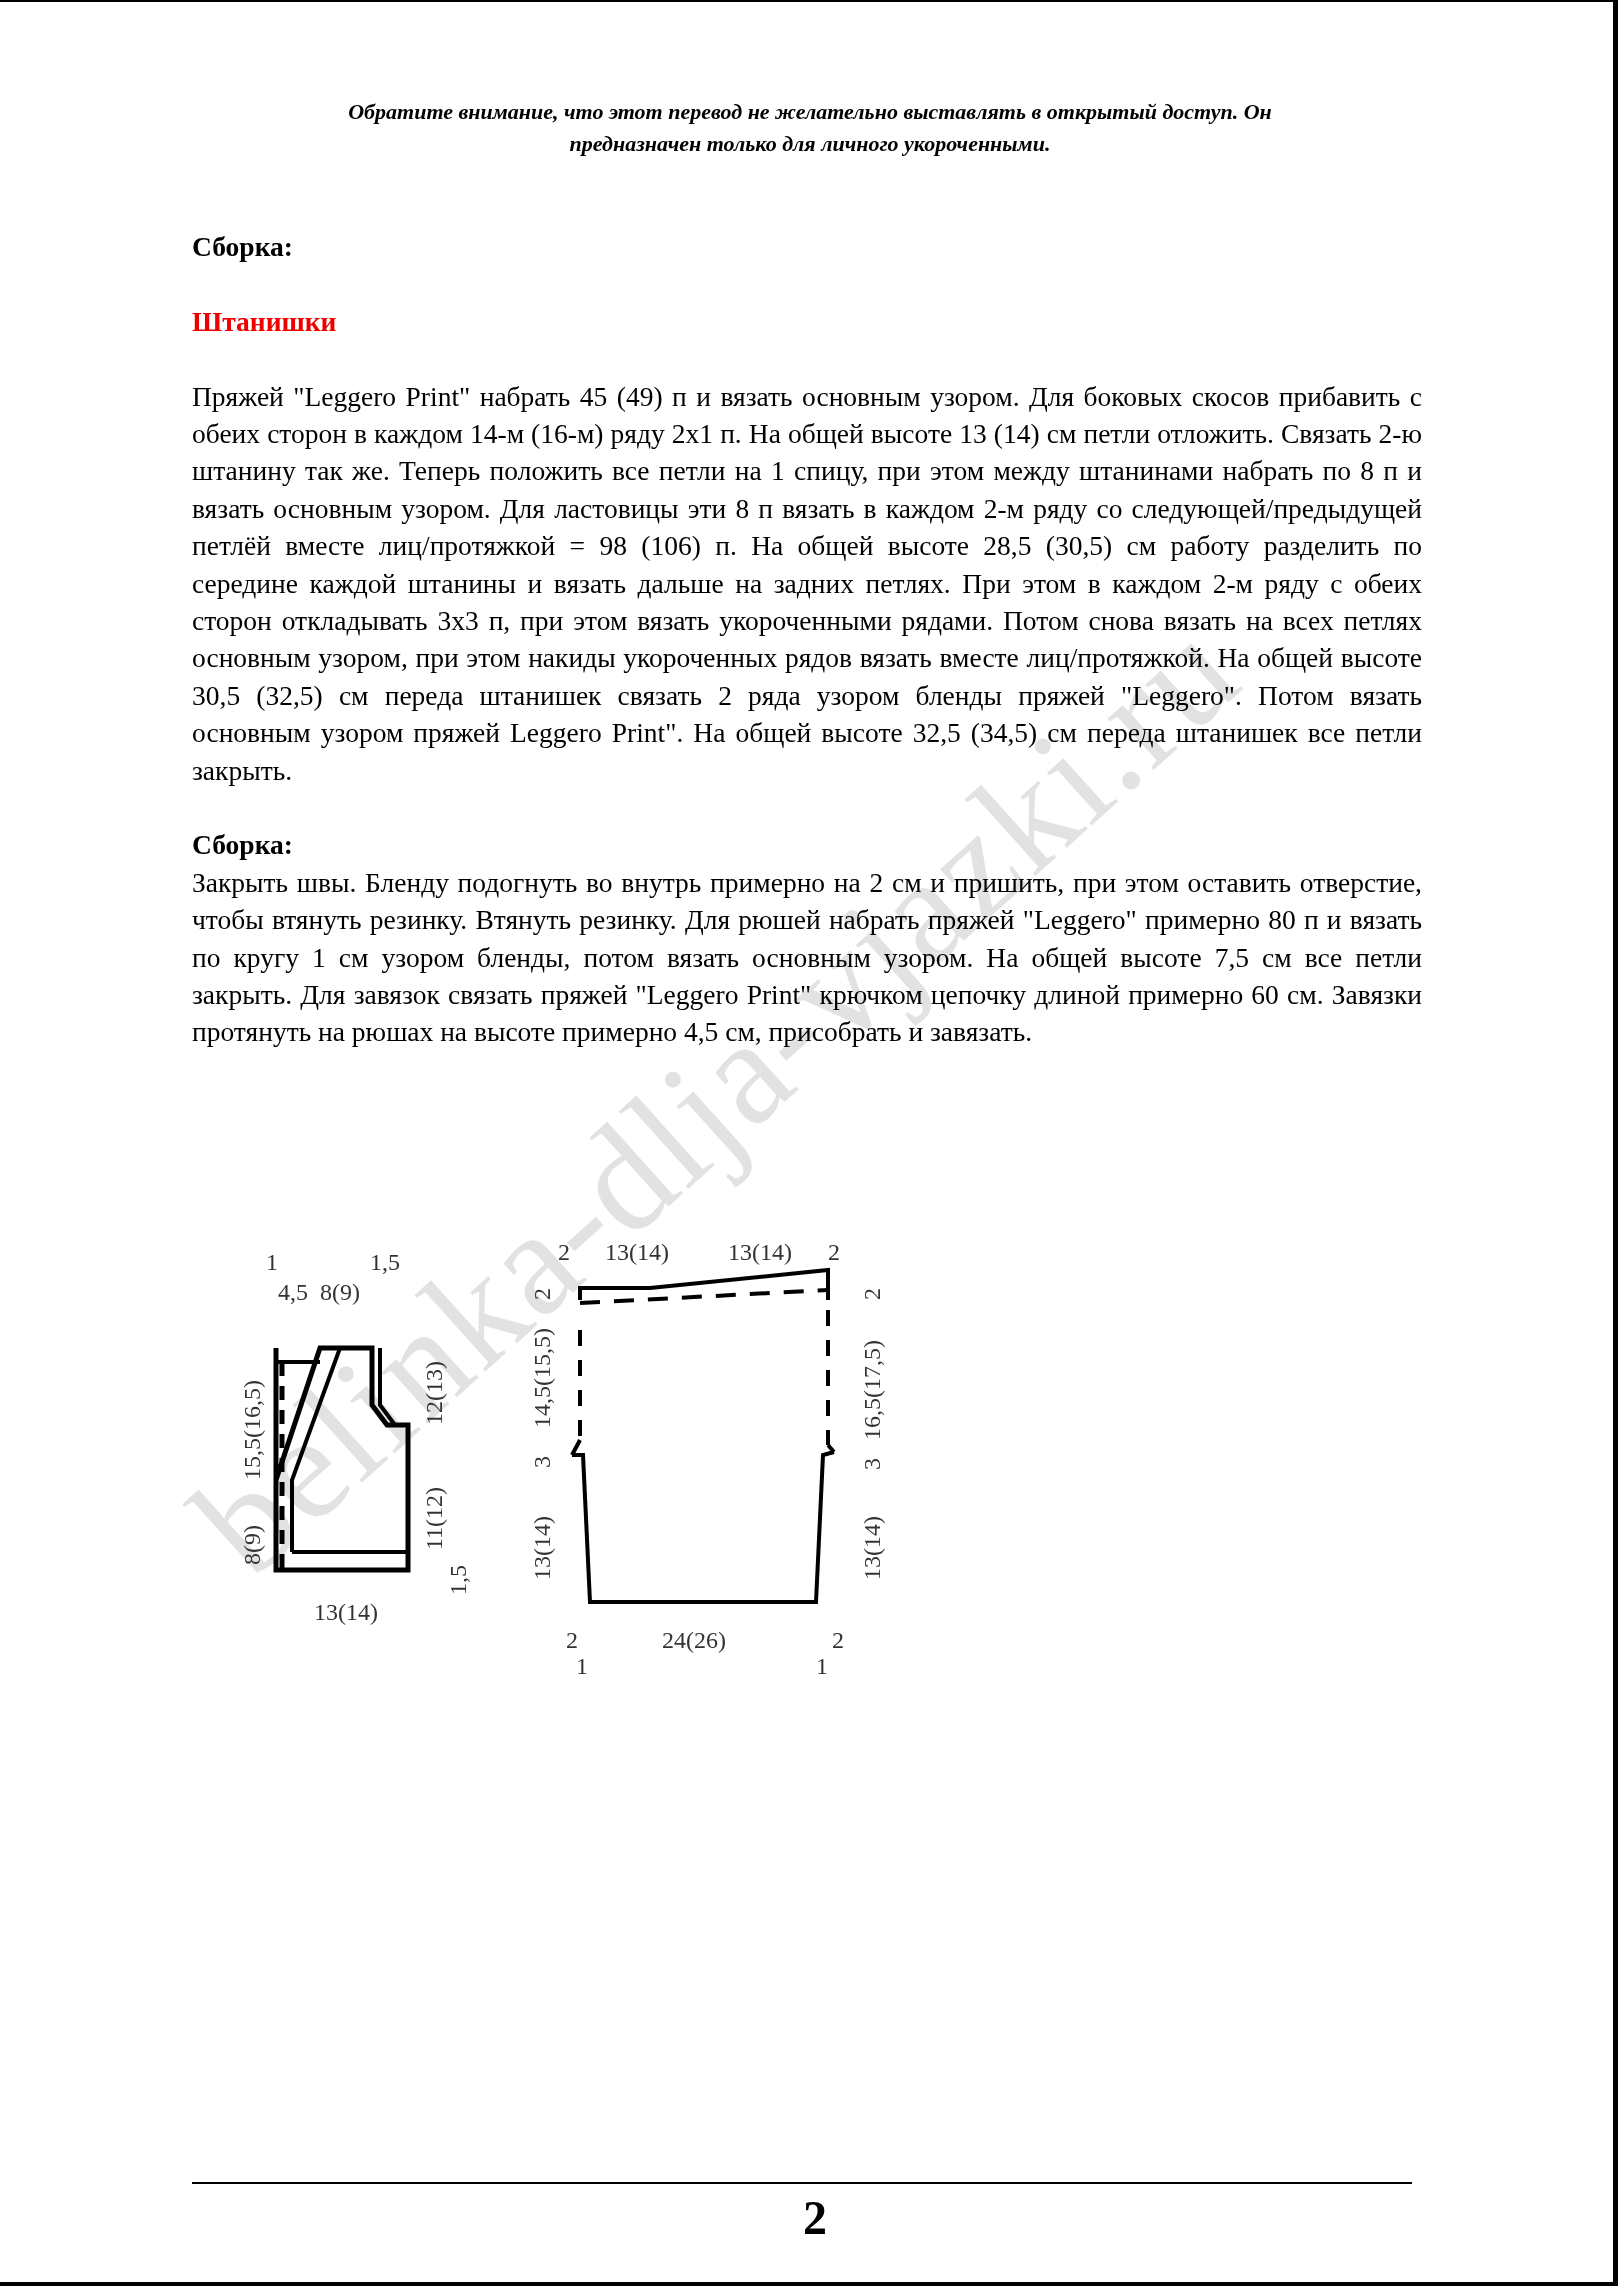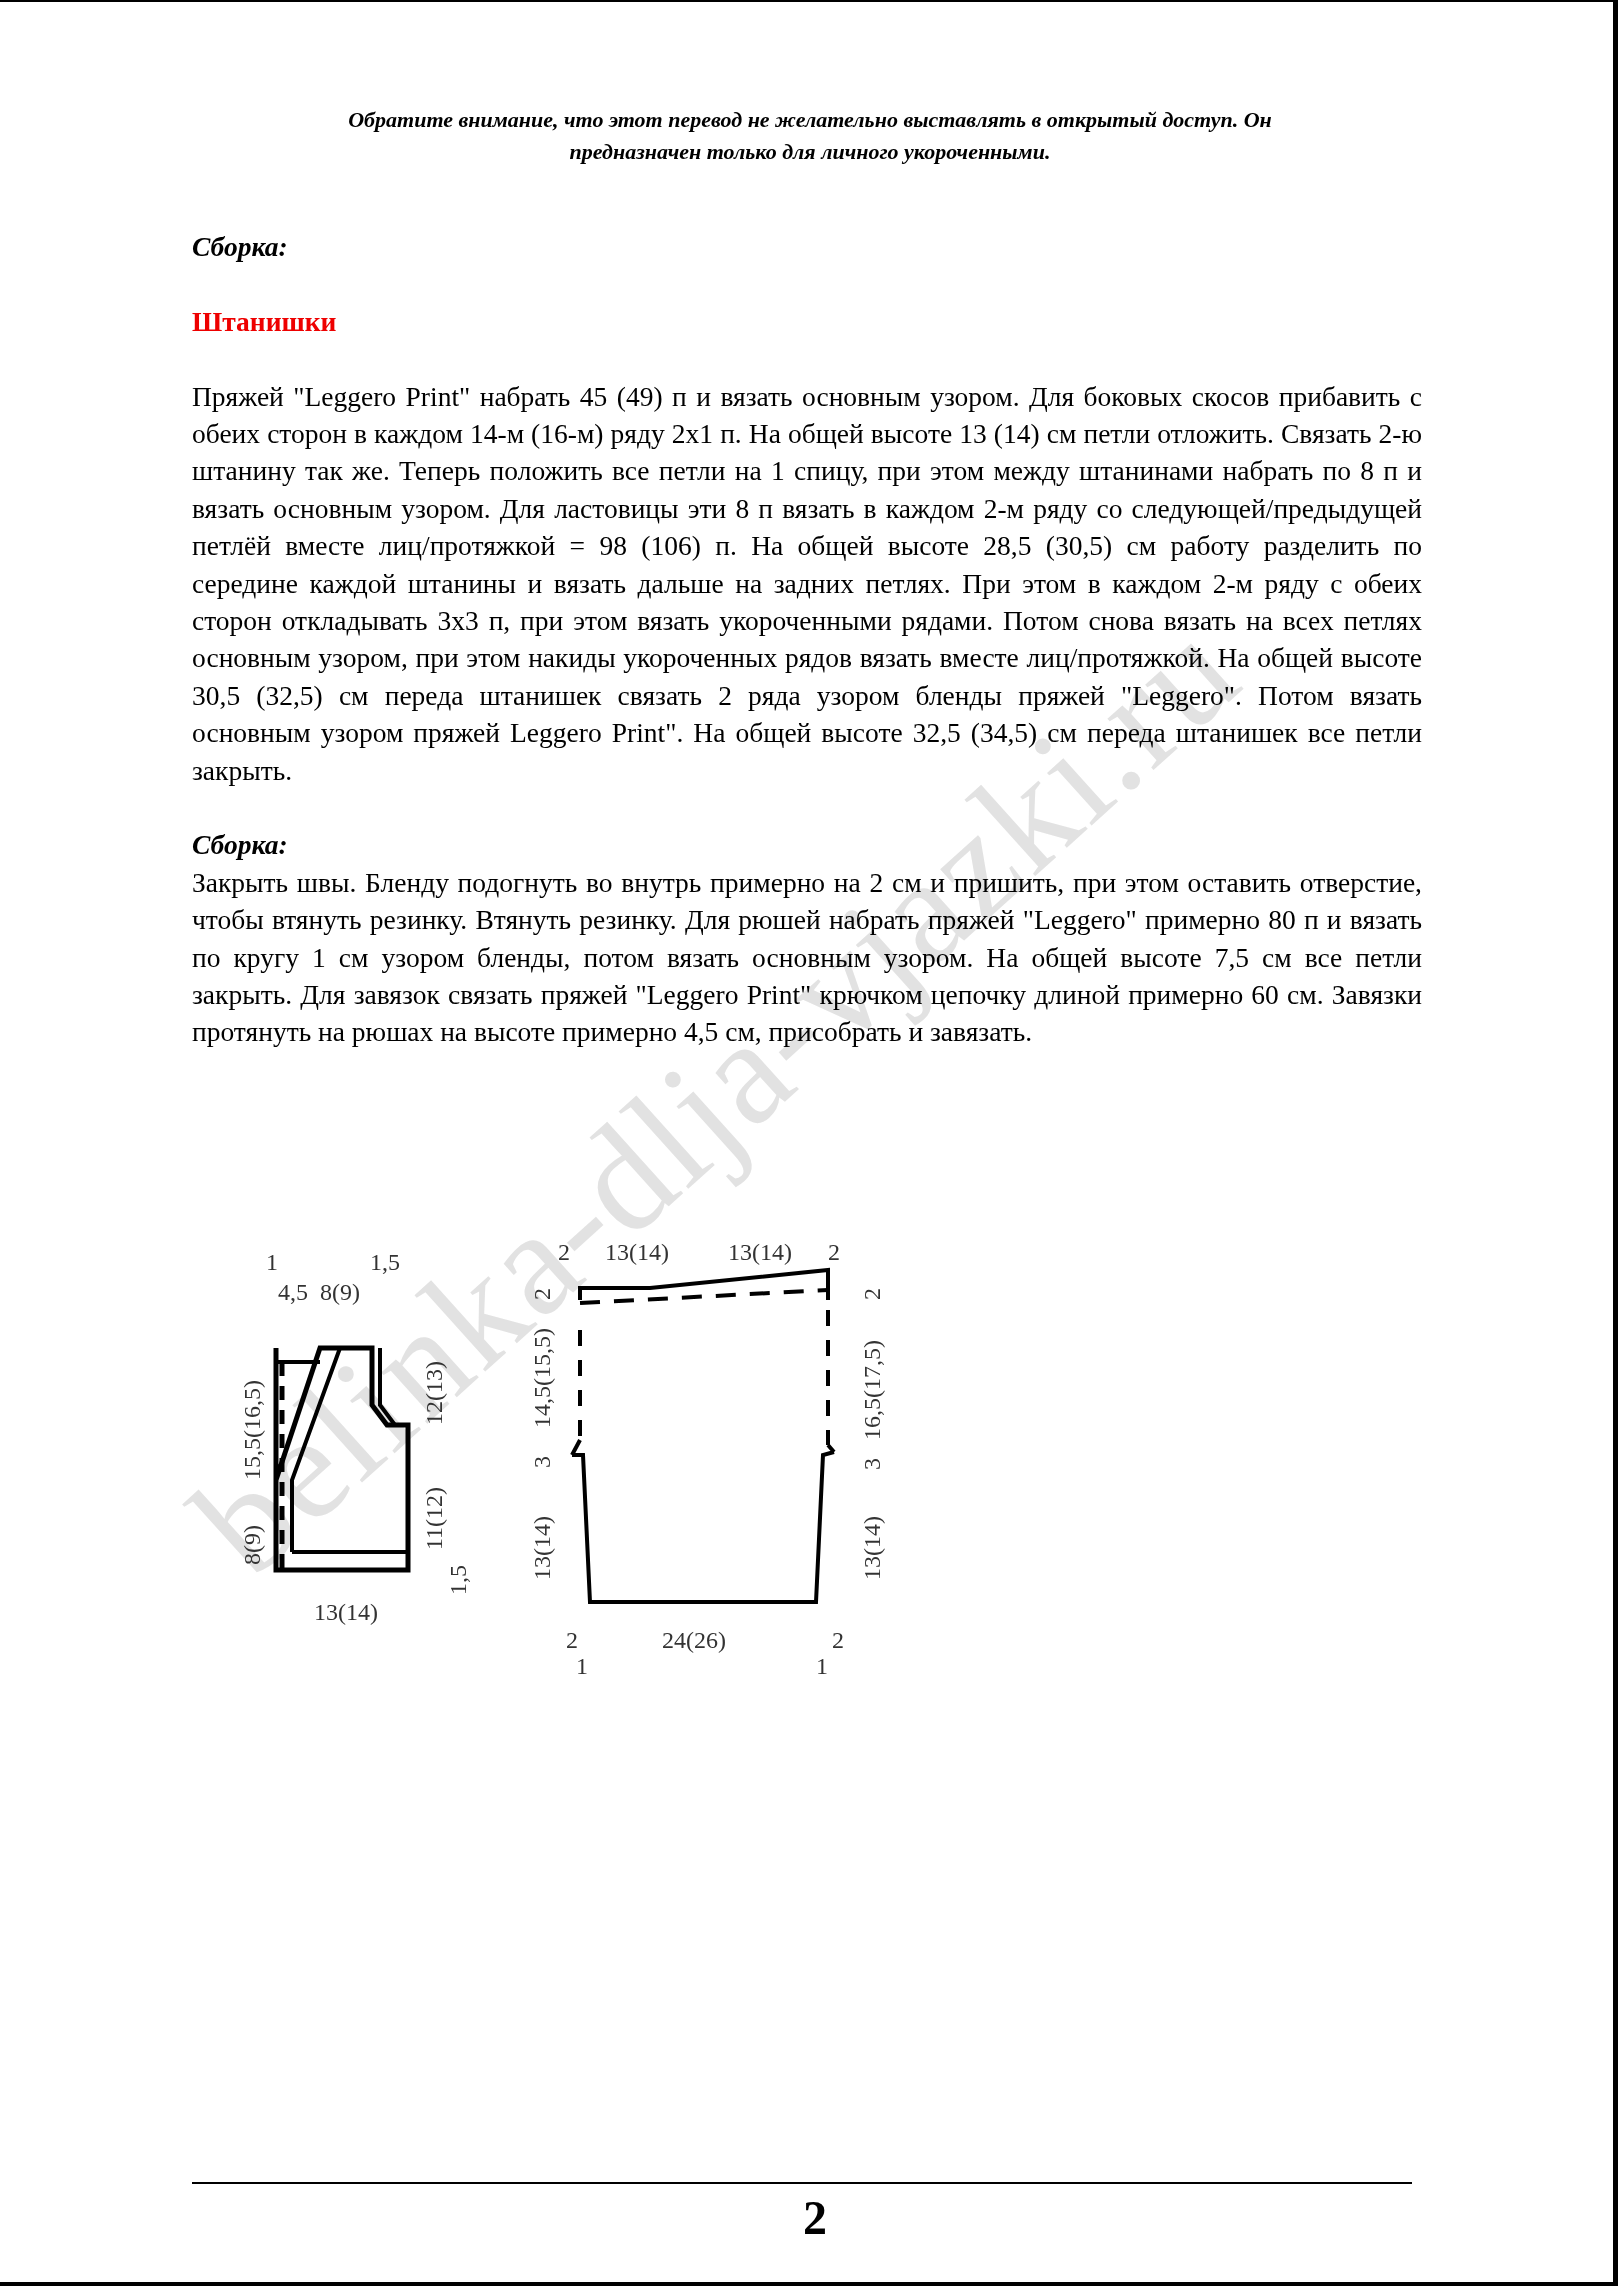--- a/index.html
+++ b/index.html
@@ -1,23 +1,23 @@
 <!DOCTYPE html>
 <html><head>
 <meta charset="utf-8">
 <style>
   html, body { margin:0; padding:0; background:#ffffff; }
   body { width:1618px; height:2286px; position:relative; overflow:hidden; font-family:"Liberation Serif", serif; color:#000; }
   .page-border-top { position:absolute; left:0; top:0; width:1618px; height:2px; background:#000; }
   .page-border-right { position:absolute; right:0; top:0; width:5px; height:2286px; background:#000; }
   .page-border-bottom { position:absolute; left:0; bottom:0; width:1618px; height:4px; background:#000; }
-  .notice { position:absolute; left:200px; width:1220px; top:104px; text-align:center; font-style:italic; font-weight:bold; font-size:22px; line-height:32px; }
+  .notice { position:absolute; left:200px; width:1220px; top:96px; text-align:center; font-style:italic; font-weight:bold; font-size:22px; line-height:32px; }
   .content { position:absolute; left:192px; width:1230px; top:228px; font-size:27.5px; line-height:37.4px; }
   .content p { margin:0; text-align:justify; }
-  .h-bold { font-weight:bold;font-style:italic; }
+  .h-bold { font-weight:bold; }
   .h-red { font-weight:bold; color:#ee0000; }
   .gap { height:37.4px; }
   .watermark { position:absolute; left:160px; top:1480px; font-family:"Liberation Serif", serif; font-size:150px; color:#d9d9d9; transform-origin:0 0; transform:rotate(-42deg); white-space:nowrap; opacity:0.75; pointer-events:none; letter-spacing:2px; }
   .diagram { position:absolute; left:180px; top:1200px; width:740px; height:500px; }
   .diagram text { font-family:"Liberation Serif", serif; font-size:24px; fill:#333; }
   .footer-line { position:absolute; left:192px; width:1220px; top:2182px; height:2px; background:#000; }
   .page-number { position:absolute; left:0; width:1630px; top:2190px; text-align:center; font-weight:bold; font-size:48px; line-height:56px; }
 </style>
 </head>
 <body>

